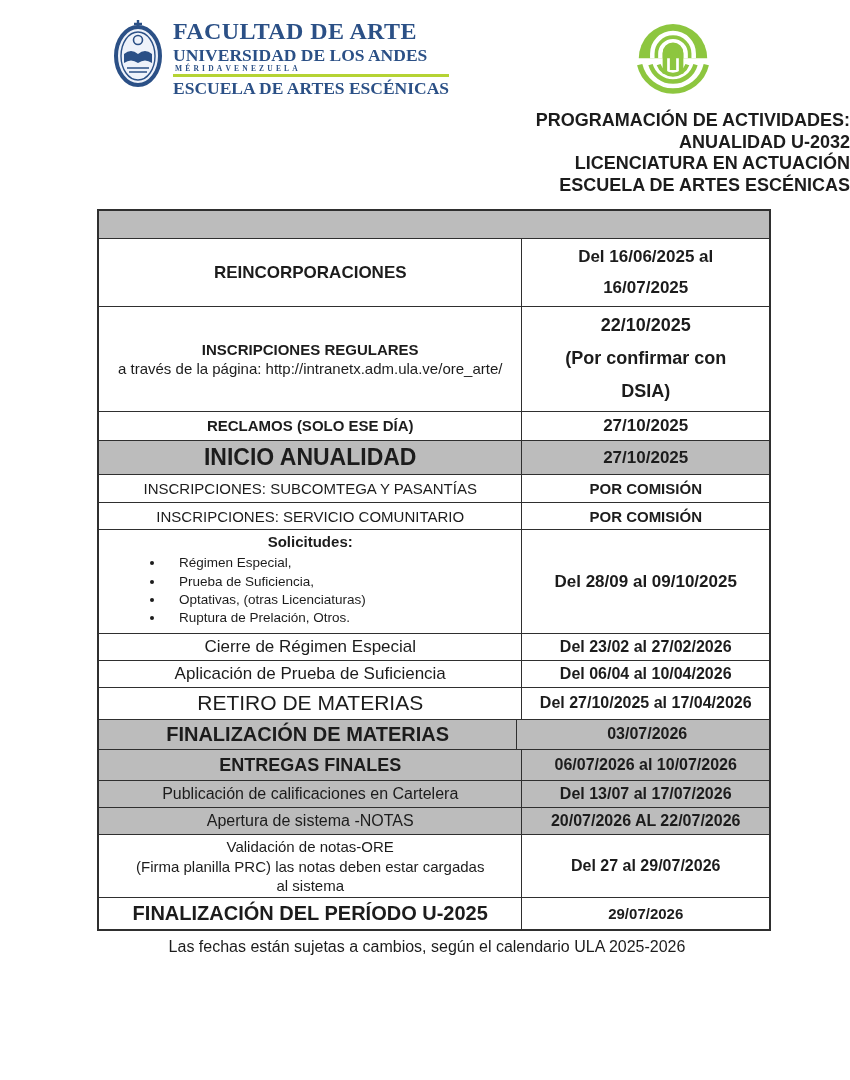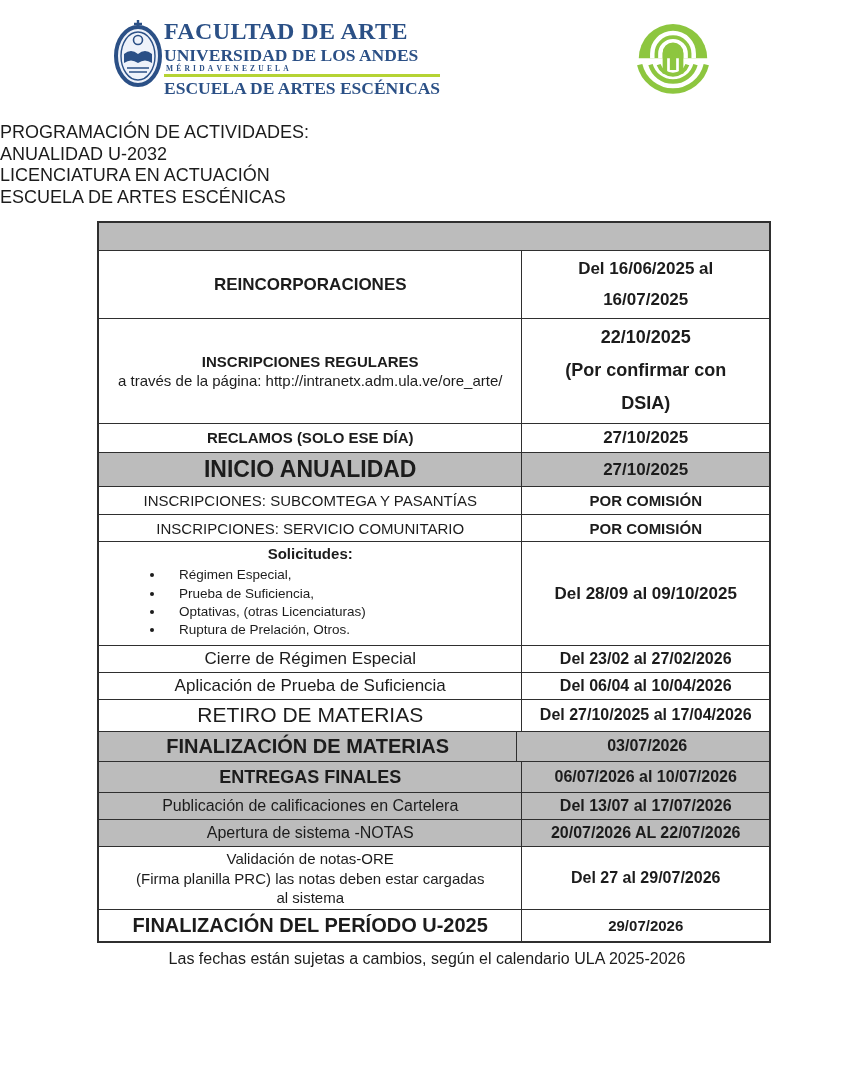--- a/index.html
+++ b/index.html
@@ -9,30 +9,30 @@
     --underline-green:#b5d334;
     --logo-green:#8dc63f;
     --ink:#1c1c1c;
   }
   *{box-sizing:border-box;margin:0;padding:0}
   body{background:#ffffff;font-family:"Liberation Sans",sans-serif;color:var(--ink)}
   .page{width:850px;height:1080px;background:#fff;position:relative;overflow:hidden}
 
   
   .header{display:flex;justify-content:space-between;align-items:flex-start;padding:16px 132px 0 112px}
-  .brand{display:flex;align-items:flex-start}
+  .brand{display:flex;gap:9px;align-items:flex-start}
   .brand-text{font-family:"Liberation Serif",serif;color:var(--logo-blue);line-height:1.04;padding-top:3px}
   .brand-l1{font-size:24px;font-weight:700;letter-spacing:.4px}
   .brand-l2{font-size:17.5px;font-weight:700;margin-top:2px}
   .brand-l3{display:flex;justify-content:flex-start;font-size:7.5px;font-weight:700;letter-spacing:3.2px;margin-top:1px;padding:0 2px}
   .brand-rule{height:3.5px;background:var(--underline-green);margin-top:1px}
   .brand-l4{font-size:17.5px;font-weight:700;margin-top:2px}
 
   
-  .titles{margin-top:12px;text-align:left;font-weight:400;font-size:18px;line-height:21.5px}
+  .titles{text-align:right;font-weight:700;font-size:18px;line-height:21.5px}
 
   
   .table{width:674px;margin:13px 0 0 97px;border:2px solid var(--border)}
   .trow{display:flex;align-items:stretch}
   .trow + .trow{border-top:1.6px solid var(--border)}
   .trow.shaded{background:var(--shade)}
   .tcell{display:flex;flex-direction:column;justify-content:center;align-items:center;text-align:center;padding:2px 6px;line-height:1.28}
   .tleft{width:63.2%;border-right:1.6px solid var(--border)}
   .tright{width:36.8%;font-weight:700;white-space:pre-line}
   .main{white-space:pre-line}

